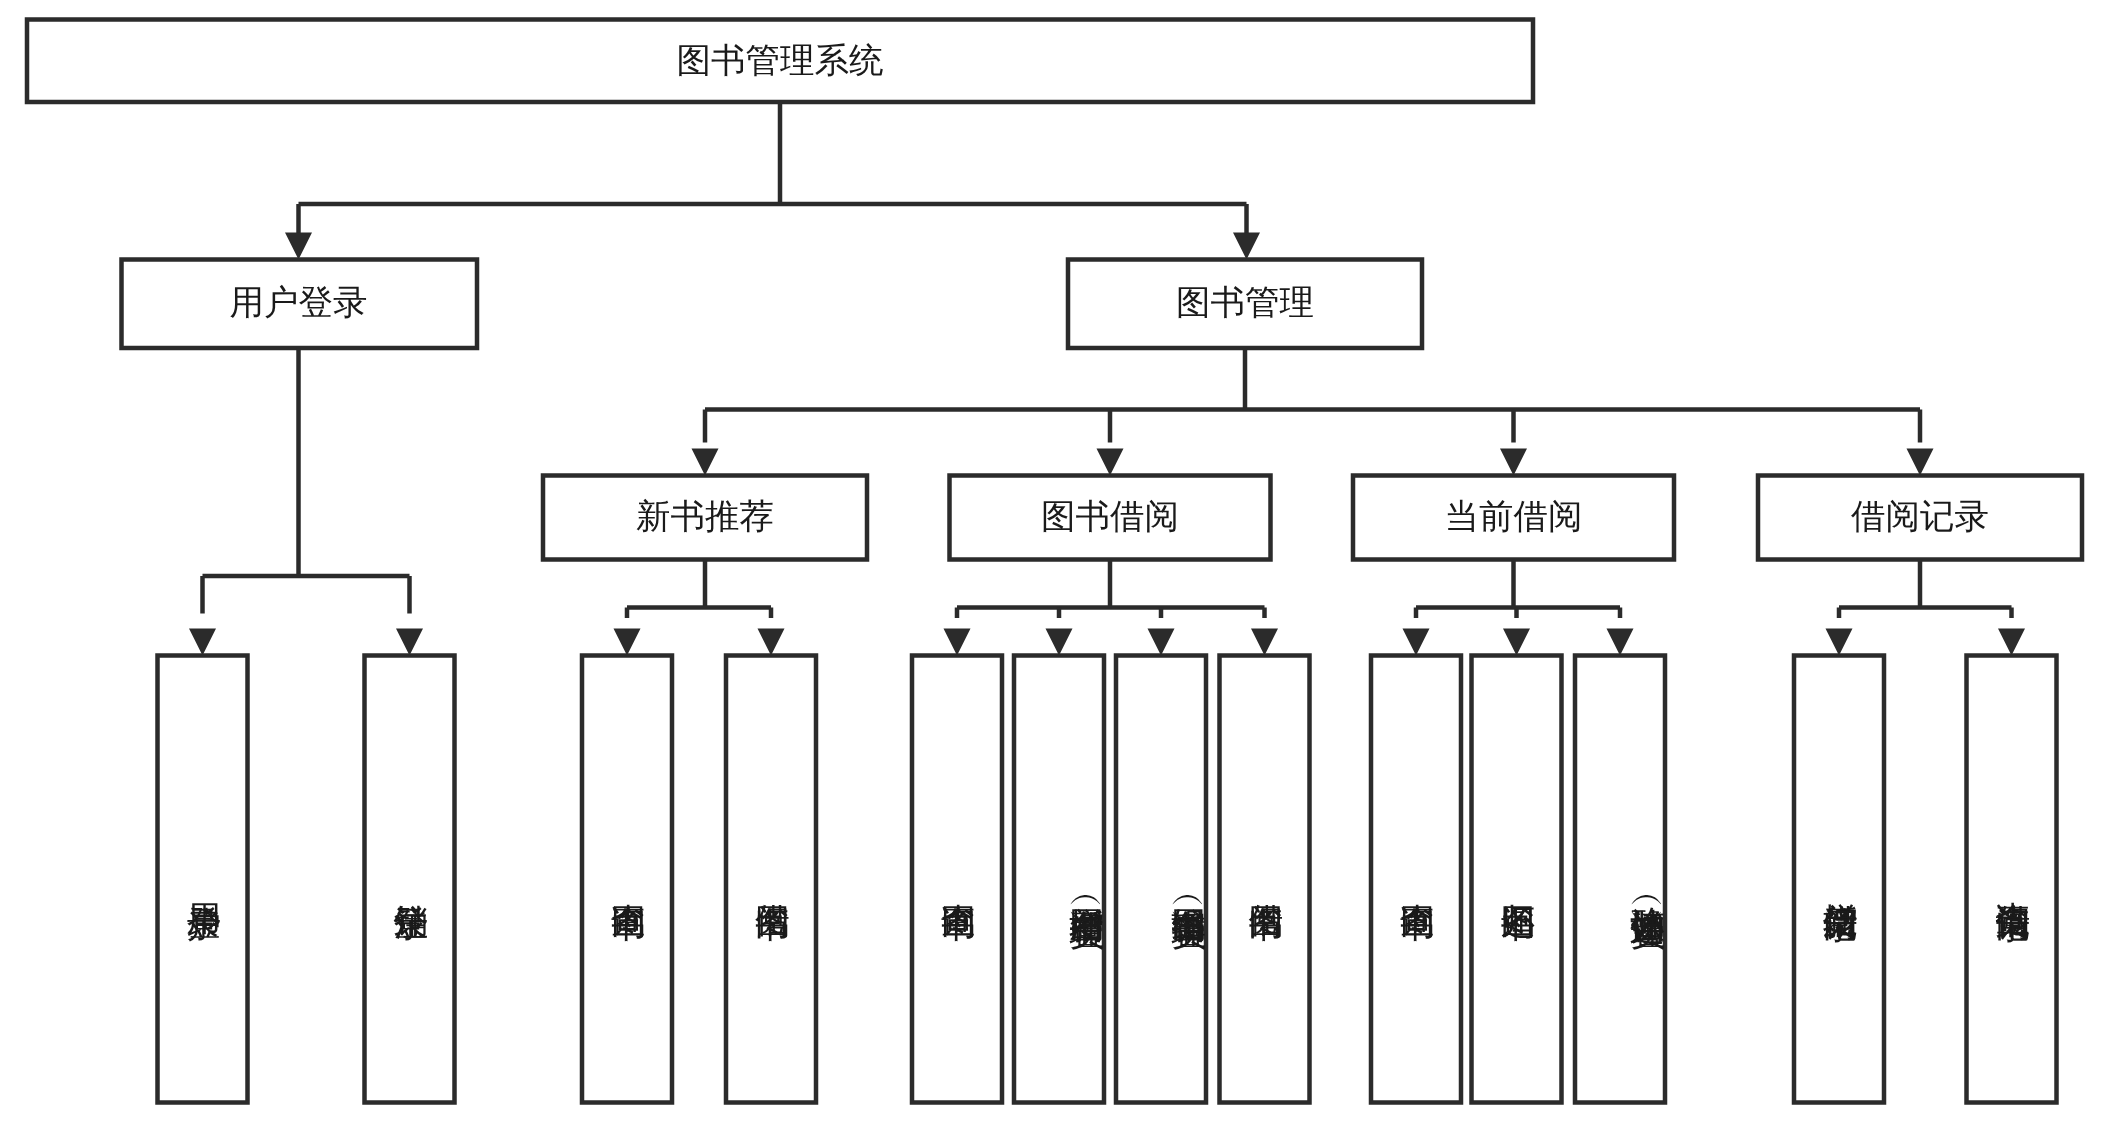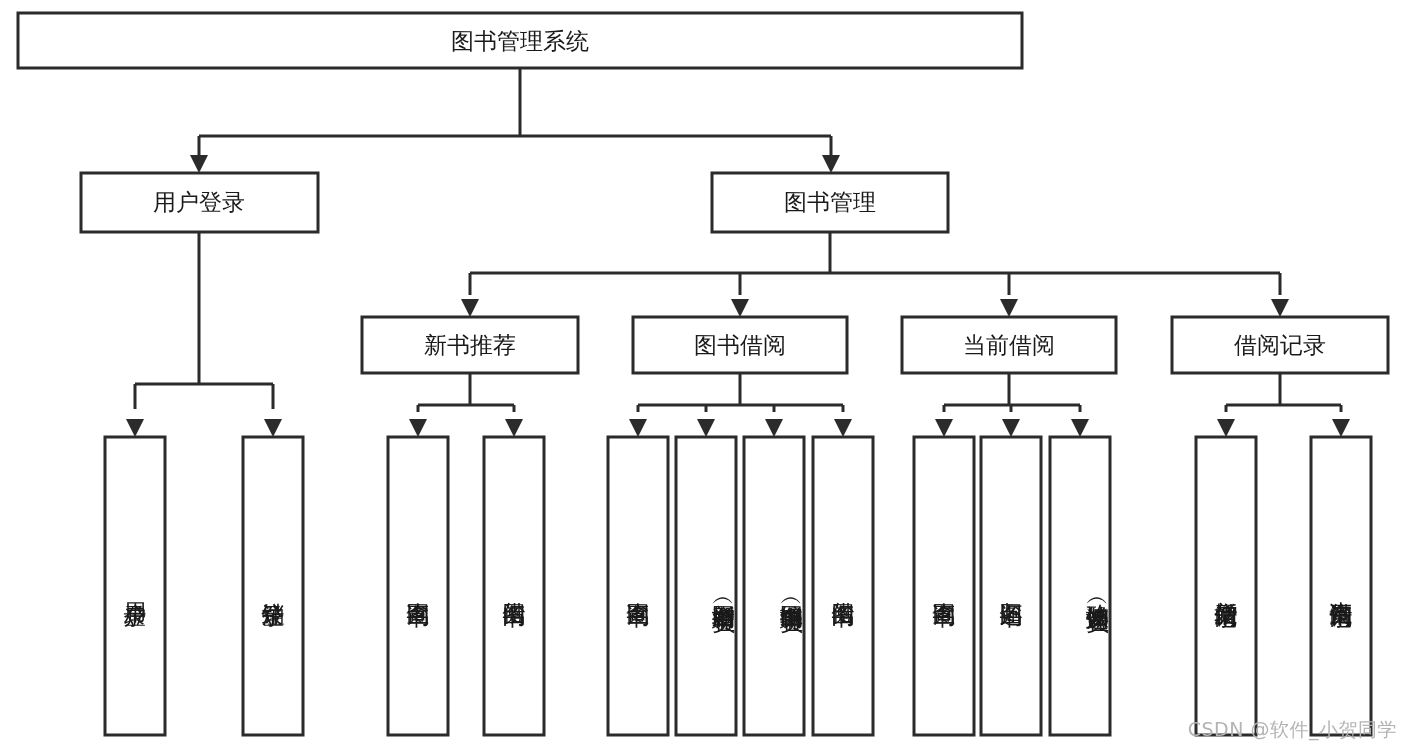--- a/index.html
+++ b/index.html
@@ -253,14 +253,13 @@
   <div class="leaf-label" style="left:608px;  top:437px; width:60px; height:298px;">查询图书</div>
   <div class="leaf-label" style="left:676px;  top:437px; width:60px; height:298px; align-items:flex-start; padding-top:8px;">新增图书（管理员）</div>
   <div class="leaf-label" style="left:744px;  top:437px; width:60px; height:298px; align-items:flex-start; padding-top:8px;">编辑图书（管理员）</div>
   <div class="leaf-label" style="left:813px;  top:437px; width:60px; height:298px;">借阅图书</div>
   <div class="leaf-label" style="left:914px;  top:437px; width:60px; height:298px;">查询图书</div>
   <div class="leaf-label" style="left:981px;  top:437px; width:60px; height:298px;">归还图书</div>
   <div class="leaf-label" style="left:1050px; top:437px; width:60px; height:298px; align-items:flex-start; padding-top:8px;">确认归还（管理员）</div>
   <div class="leaf-label" style="left:1196px; top:437px; width:60px; height:298px;">新增借阅记录</div>
   <div class="leaf-label" style="left:1311px; top:437px; width:60px; height:298px;">查询借阅记录</div>
 
-  <div class="watermark">CSDN @软件_小贺同学</div>
 </div>
 
 </body></html>

